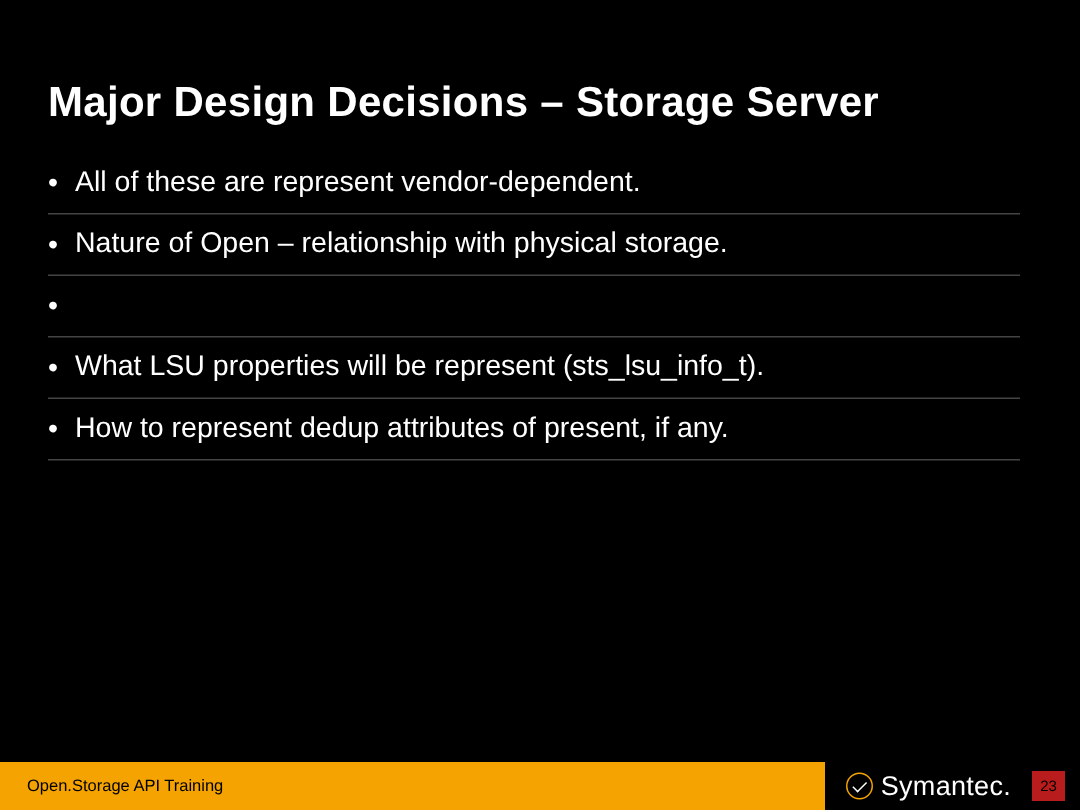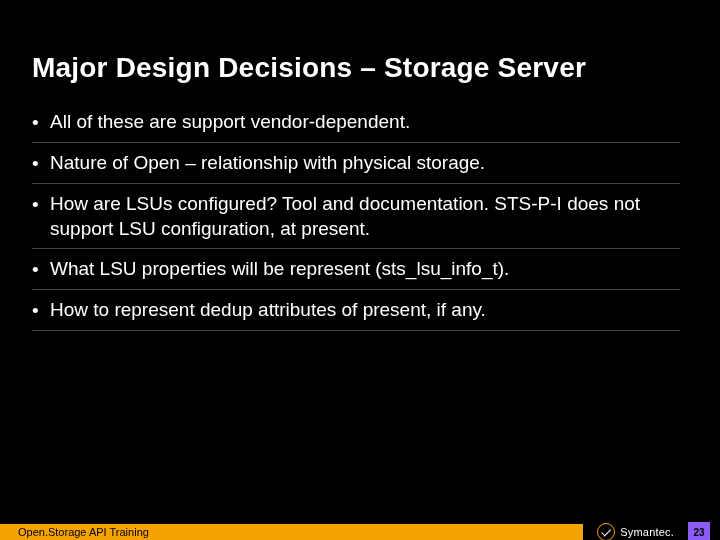--- a/index.html
+++ b/index.html
@@ -49,21 +49,21 @@
     padding-top: 1px;
     color: #fff;
     font-size: 19px;
   }
   .bullet-text {
     flex: 1 1 auto;
   }
   .footer {
     position: absolute;
     left: 0; right: 0; bottom: 0;
-    height: 16px;
+    height: 32px;
     display: flex;
     align-items: stretch;
     text-align: center;
   }
   .footer-left {
     flex: 1 1 auto;
     background: #f5a300;
     display: flex;
     align-items: center;
     padding-left: 18px;
@@ -77,71 +77,70 @@
     align-items: center;
     background: #000;
     padding: 0 10px 0 14px;
     gap: 6px;
   }
   .logo {
     display: flex;
     align-items: center;
     gap: 5px;
     color: #fff;
-    font-size: 11px;
+    font-size: 18px;
     font-weight: 400;
     letter-spacing: 0.2px;
   }
   .logo-circle {
     width: 18px; height: 18px;
     border: 1.6px solid #f5a300;
     border-radius: 50%;
     display: flex;
     align-items: center;
     justify-content: center;
     position: relative;
   }
   .logo-check {
     width: 9px; height: 5px;
     border-left: 1.8px solid #fff;
     border-bottom: 1.8px solid #fff;
     transform: rotate(-45deg) translate(0.5px,-1px);
   }
   .page-badge {
-    background: #8b5cf6;
+    background: #b91c1c;
     color: #000;
     font-size: 10px;
-    font-weight: 700;
+    font-weight: 400;
     width: 22px;
     height: 20px;
     display: flex;
     align-items: center;
     justify-content: center;
     margin-left: 8px;
   }
 </style>
 </head>
 <body>
 
 <div class="slide">
 
   <div class="title">Major Design Decisions – Storage Server</div>
 
   <div class="content">
     <div class="bullet">
       <span class="bullet-mark">•</span>
-      <span class="bullet-text">All of these are support vendor-dependent.</span>
+      <span class="bullet-text">All of these are represent vendor-dependent.</span>
     </div>
     <div class="bullet">
       <span class="bullet-mark">•</span>
       <span class="bullet-text">Nature of Open – relationship with physical storage.</span>
     </div>
     <div class="bullet">
       <span class="bullet-mark">•</span>
-      <span class="bullet-text">How are LSUs configured? Tool and documentation. STS-P-I does not support LSU configuration, at present.</span>
     </div>
     <div class="bullet">
       <span class="bullet-mark">•</span>
       <span class="bullet-text">What LSU properties will be represent (sts_lsu_info_t).</span>
     </div>
     <div class="bullet">
       <span class="bullet-mark">•</span>
       <span class="bullet-text">How to represent dedup attributes of present, if any.</span>
     </div>
   </div>

